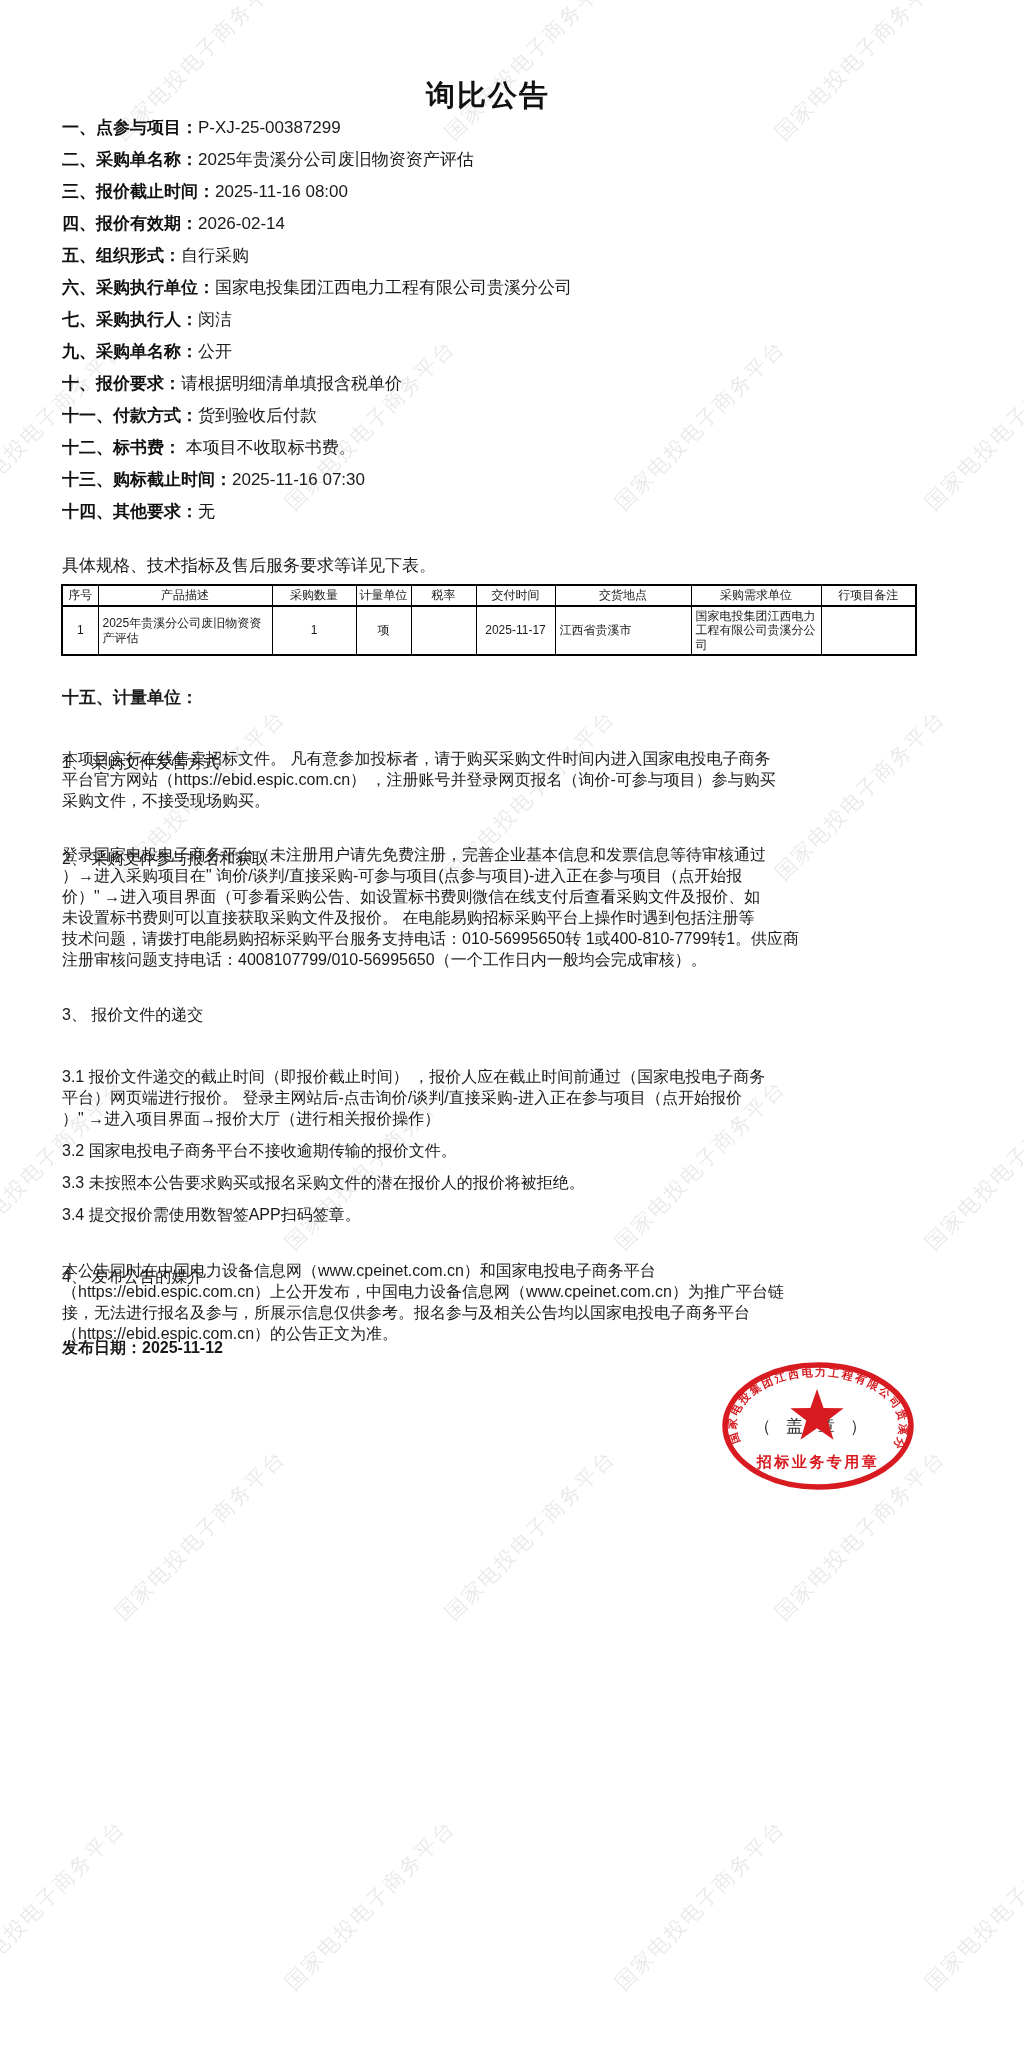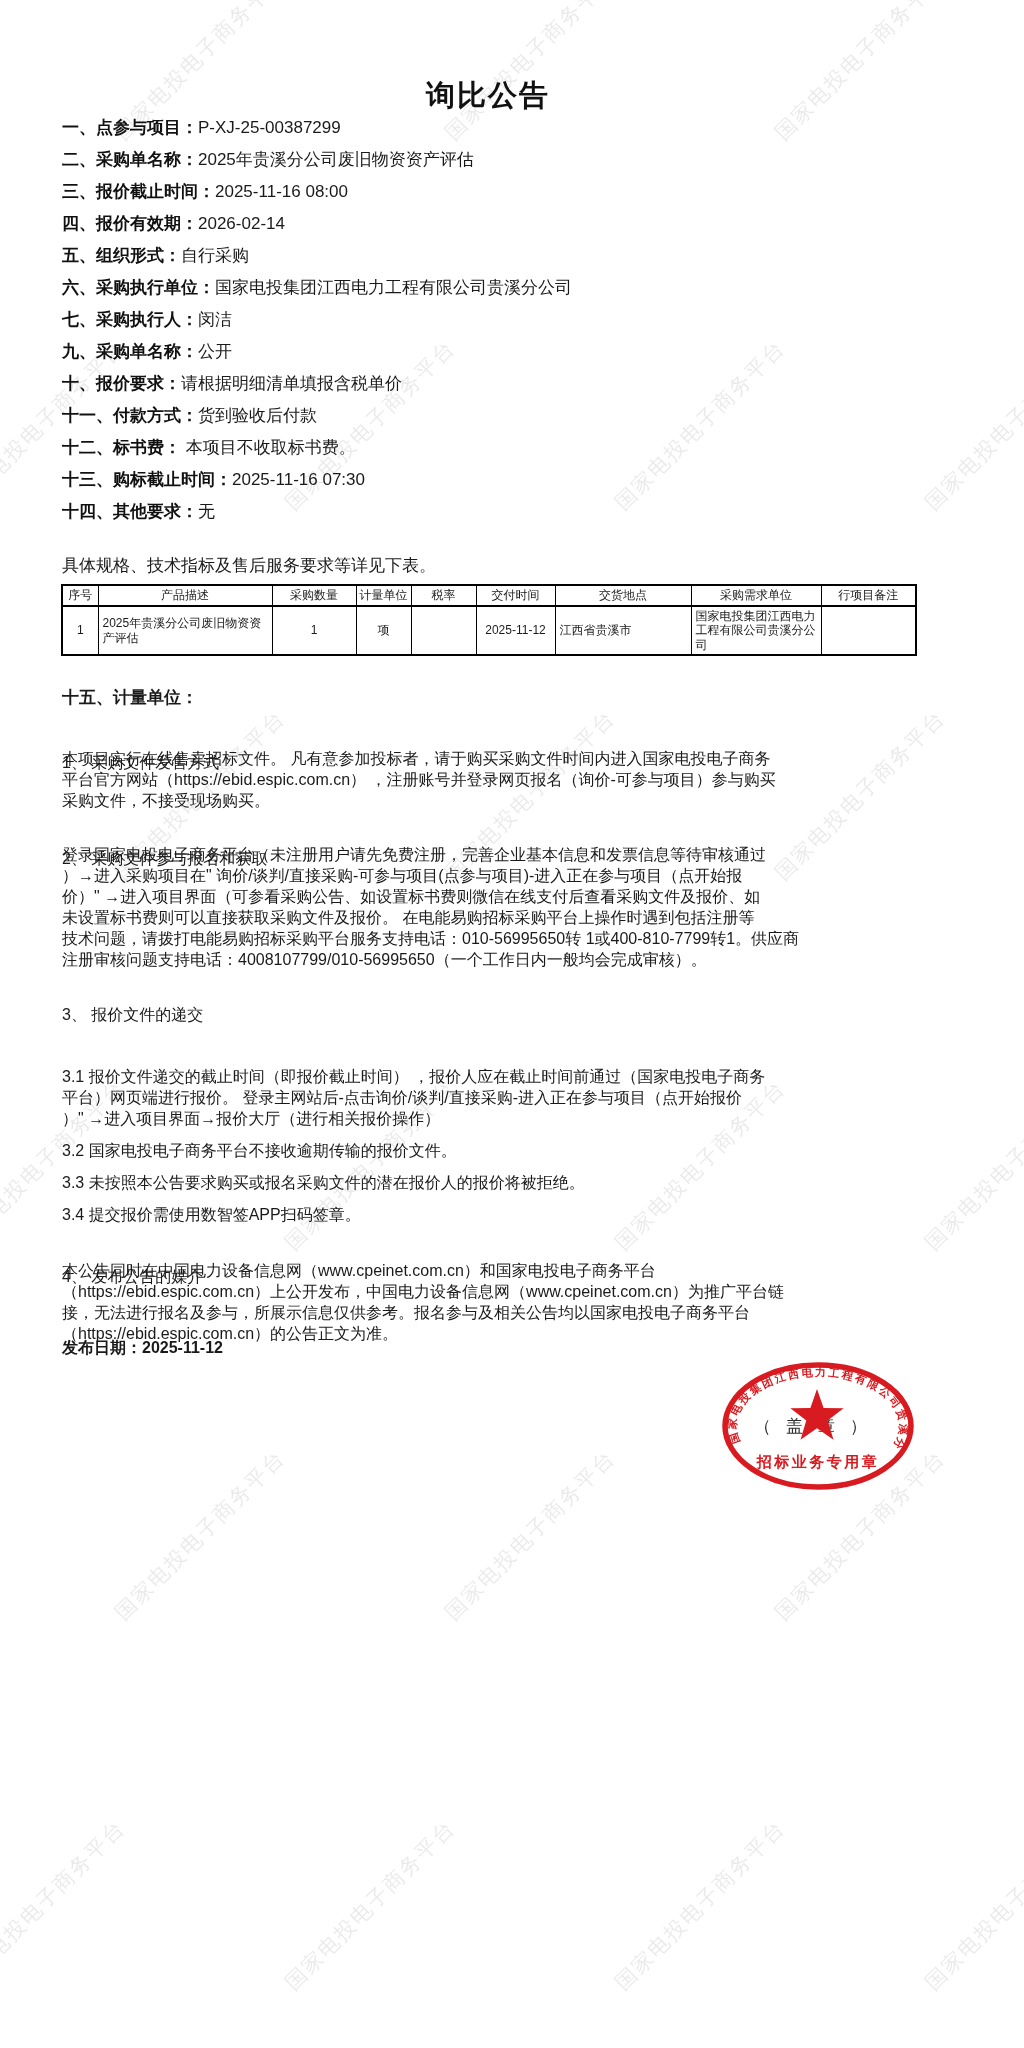--- a/index.html
+++ b/index.html
@@ -120,21 +120,21 @@
           <th>行项目备注</th>
         </tr>
       </thead>
       <tbody>
         <tr>
           <td class="ta-c">1</td>
           <td class="ta-l">2025年贵溪分公司废旧物资资产评估</td>
           <td class="ta-c">1</td>
           <td class="ta-c">项</td>
           <td class="ta-c"></td>
-          <td class="ta-c">2025-11-12</td>
+          <td class="ta-c">2025-11-17</td>
           <td class="ta-l">江西省贵溪市</td>
           <td class="ta-l">国家电投集团江西电力工程有限公司贵溪分公司</td>
           <td class="ta-l"></td>
         </tr>
       </tbody>
     </table>
 
     <div class="blk h15" style="top:686px">十五、计量单位：</div>
     <div class="blk sub" style="top:722px">1、 采购文件发售方式</div>
     <div class="blk para" style="top:748px">本项目实行在线售卖招标文件。 凡有意参加投标者，请于购买采购文件时间内进入国家电投电子商务

